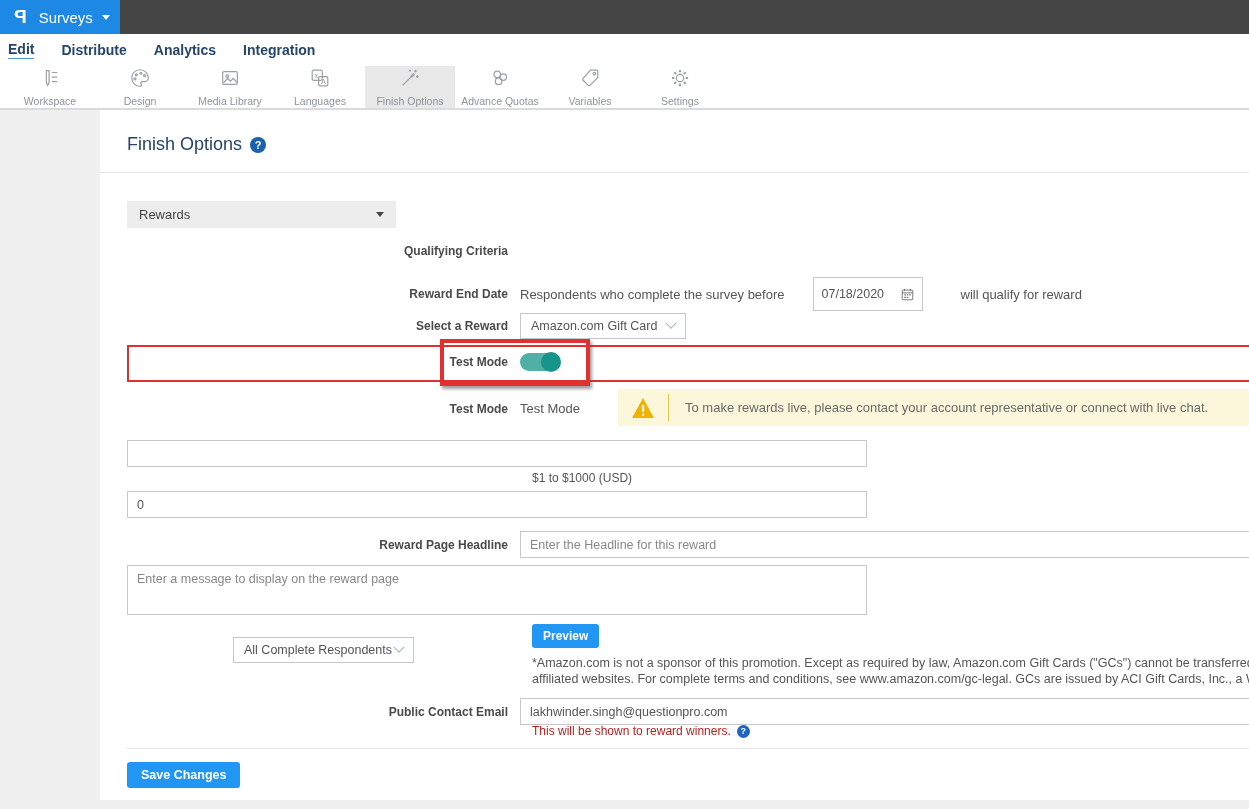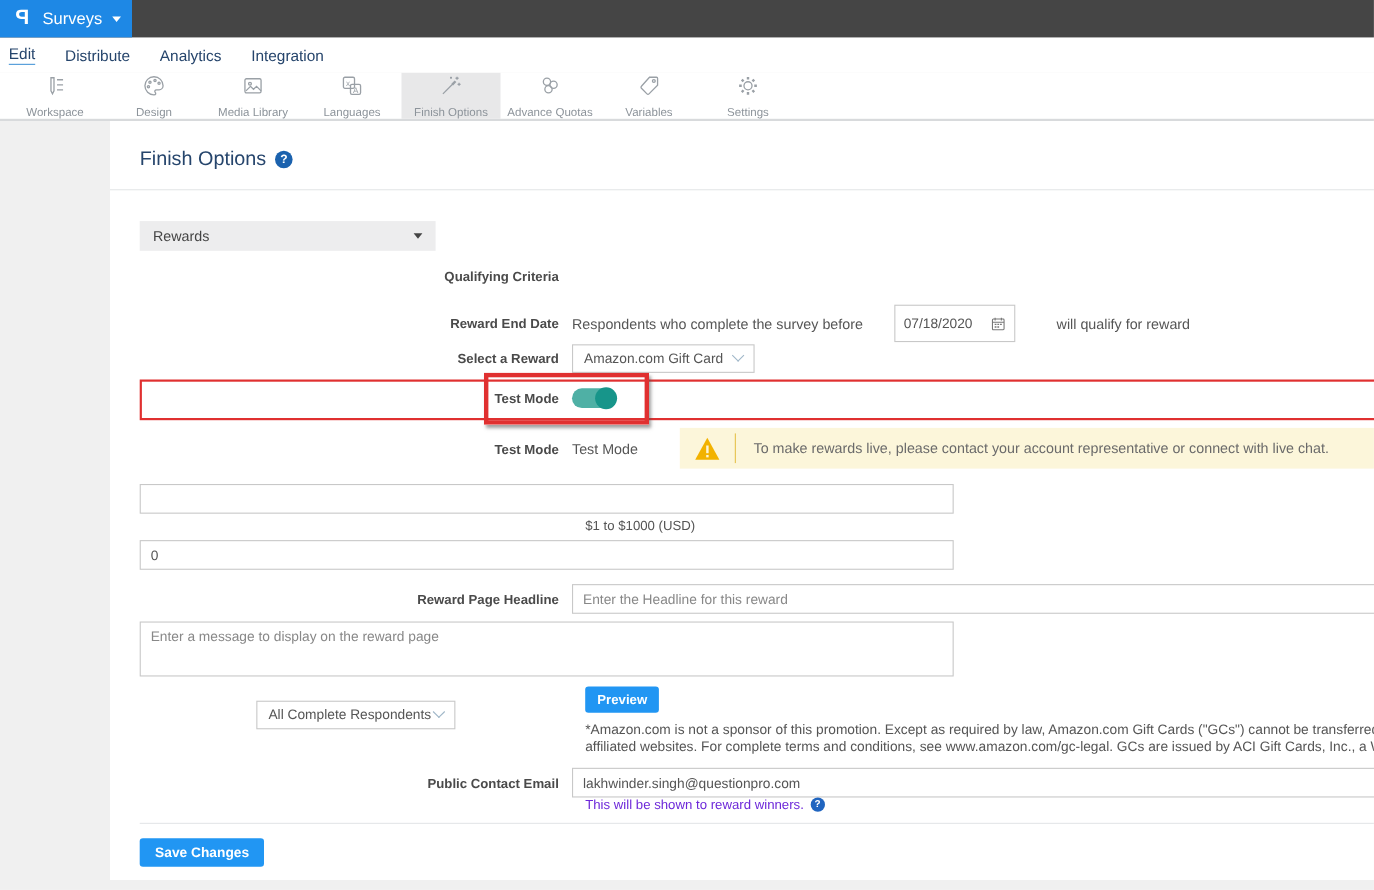--- a/index.html
+++ b/index.html
@@ -12,21 +12,21 @@
   .logo-glyph { color:#fff; font-size:19px; font-weight:bold; margin-right:12px; transform:scaleX(-1); display:inline-block; }
   .logo-menu { color:#fff; font-size:15px; }
   .caret-down { width:0; height:0; border-left:4px solid transparent; border-right:4px solid transparent; border-top:5px solid #fff; margin-left:9px; }
   .breadcrumb { position:absolute; left:142px; top:0; height:34px; display:flex; align-items:center; font-size:15px; }
   .bc-parent { color:#64a9dc; cursor:pointer; }
   .bc-sep { color:#9a9a9a; margin:0 12px; font-size:13px; }
   .bc-current { color:#ffffff; }
 
   
   .navtabs { position:absolute; top:34px; left:0; width:1249px; height:32px; background:#fff; display:flex; align-items:center; padding-left:8px; z-index:29; }
-  .navtab { color:#26456c; font-size:14px; font-weight:normal; margin-right:27px; cursor:pointer; padding-bottom:1px; }
+  .navtab { color:#26456c; font-size:14px; font-weight:bold; margin-right:27px; cursor:pointer; padding-bottom:1px; }
   .navtab.active { border-bottom:1px solid #4a97d8; }
 
   
   .toolbar { position:absolute; top:66px; left:0; width:1249px; height:44px; background:#fff; border-bottom:2px solid #d8dadc; display:flex; padding-left:5px; z-index:28; }
   .tool { width:90px; height:42px; display:flex; flex-direction:column; align-items:center; justify-content:center; cursor:pointer; }
   .tool.active { background:#e8e8e9; }
   .tool svg { width:22px; height:22px; stroke:#9aa0a6; fill:none; stroke-width:1.3; }
   .tool .tlabel { font-size:10.5px; color:#8d949b; margin-top:2px; white-space:nowrap; }
 
   
@@ -271,19 +271,19 @@
 <button class="btn-blue btn-preview">Preview</button>
 
 <div class="disclaimer" style="top:656px;">*Amazon.com is not a sponsor of this promotion. Except as required by law, Amazon.com Gift Cards ("GCs") cannot be transferred for value or rede</div>
 <div class="disclaimer" style="top:672px;">affiliated websites. For complete terms and conditions, see www.amazon.com/gc-legal. GCs are issued by ACI Gift Cards, Inc., a Washington corpora</div>
 
 <div class="frow" style="top:698px;">
   <span class="flabel">Public Contact Email</span>
   <input class="txt-input" type="text" value="lakhwinder.singh@questionpro.com" style="">
 </div>
 <div class="email-helper-row">
-  <span style="font-size:12px;color:#6d28d9;">This will be shown to reward winners.</span>
+  <span style="font-size:12px;color:#b91c1c;">This will be shown to reward winners.</span>
   <span class="help-circle small">?</span>
 </div>
 
 <div class="bottom-divider"></div>
 
 <button class="btn-blue btn-save">Save Changes</button>
 
 </body></html>

